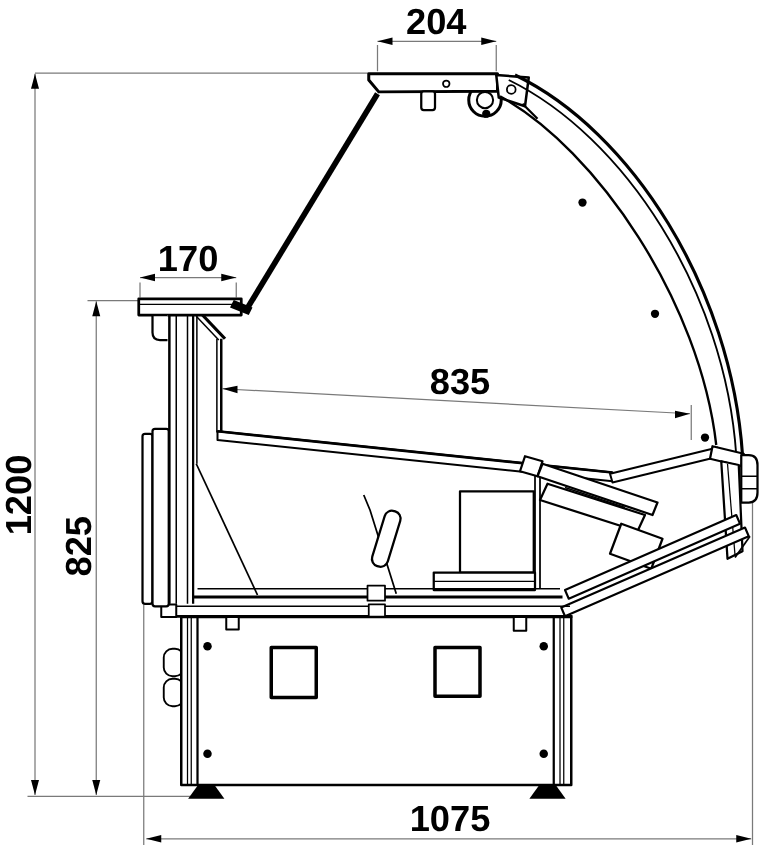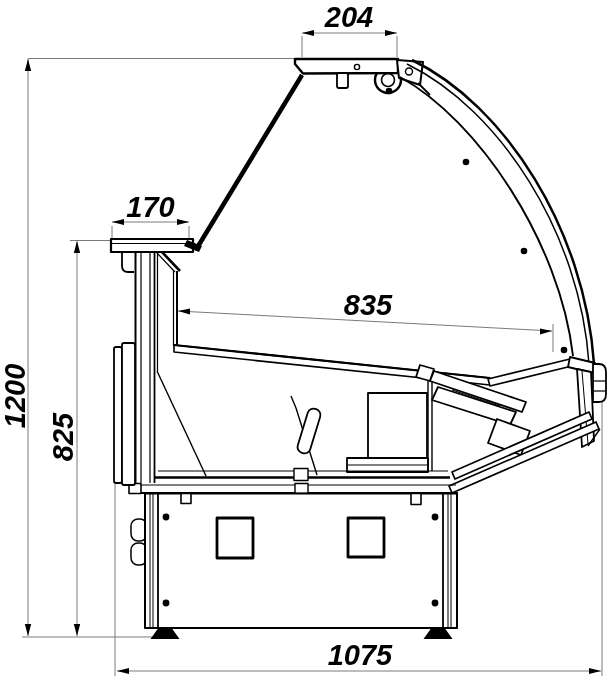--- a/index.html
+++ b/index.html
@@ -1,18 +1,18 @@
 <!DOCTYPE html>
 <html><head>
 <meta charset="utf-8">
 <style>
   html,body{margin:0;padding:0;background:#fff;}
   #stage{
     position:relative;width:608px;height:677px;background:#ffffff;
-    font-family:"Liberation Sans", sans-serif;overflow:hidden;font-style:italic;
+    font-family:"Liberation Sans", sans-serif;overflow:hidden;
   }
   svg{position:absolute;left:0;top:0;}
   text.dim{
     font-family:"Liberation Sans", sans-serif;
     font-weight:bold;font-size:29px;fill:#000;
   }
 </style>
 </head>
 <body>
 

